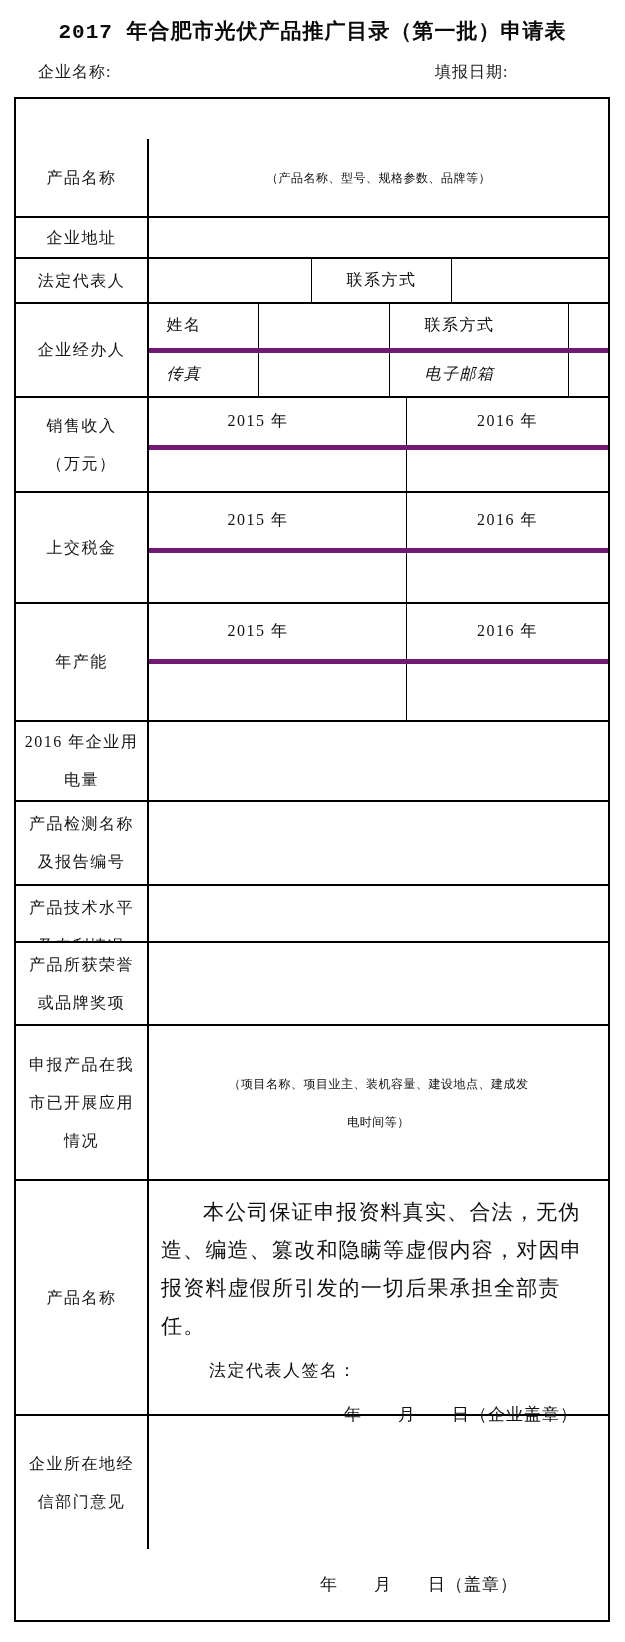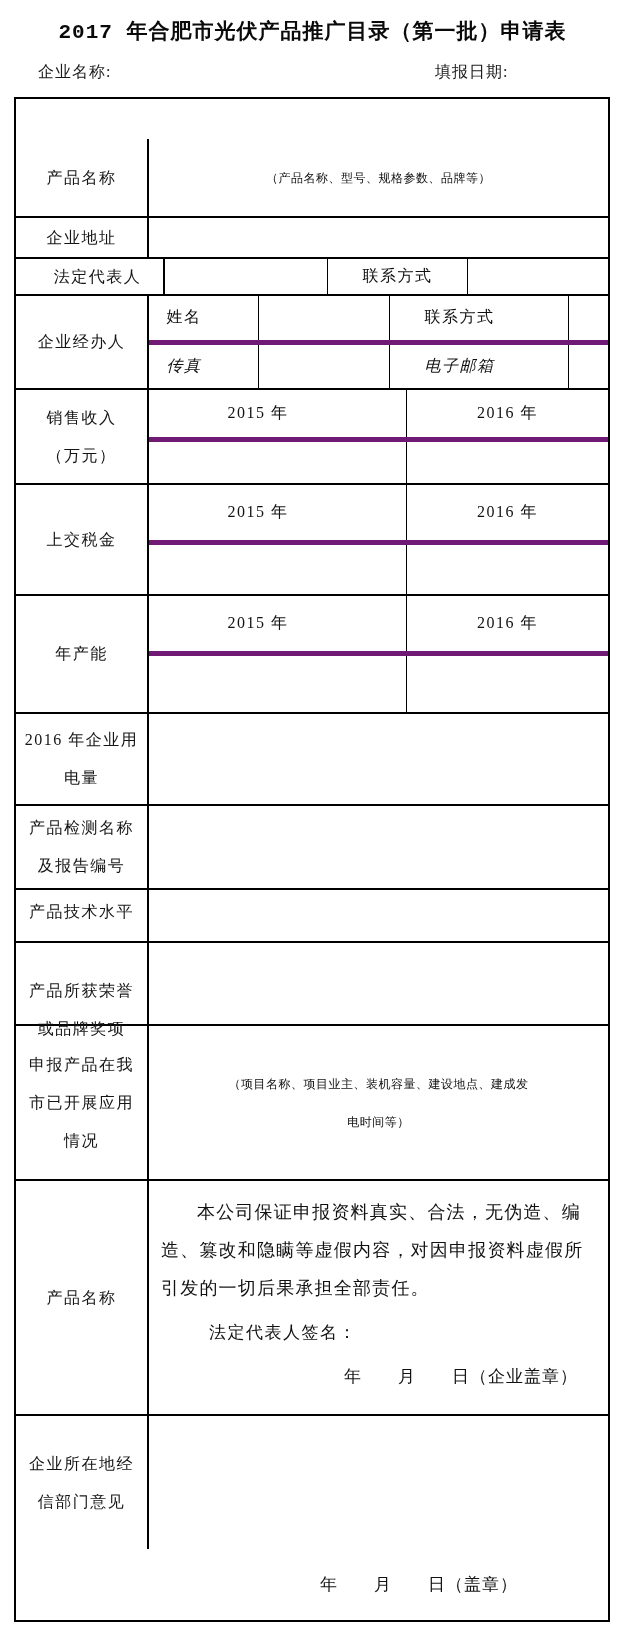--- a/index.html
+++ b/index.html
@@ -46,47 +46,47 @@
     font-size: 12px; line-height: 38px; letter-spacing: 0.5px;
   }
   .cell { display: flex; align-items: center; justify-content: center; font-size: 16px; letter-spacing: 1.5px; }
   .bl { border-left: 1px solid #000; }
   .bt { border-top: 5px solid #701a75; font-style: italic; }
   .subrow { display: flex; flex: 1; min-height: 0; gap: 39px; }
 
   
   .r-product   { height: 77px; margin-top: 40px; }
   .r-address   { height: 41px; }
-  .r-legal     { height: 37px; padding-left: 16px; }
+  .r-legal     { height: 45px; }
   .r-agent     { height: 94px; }
   .r-sales     { height: 95px; }
   .r-tax       { height: 111px; }
   .r-capacity  { height: 118px; }
-  .r-power     { height: 92px; }
+  .r-power     { height: 80px; }
   .r-test      { height: 84px; }
   .r-tech      { height: 83px; }
-  .r-honor     { height: 81px; flex-direction: column; }
+  .r-honor     { height: 81px; }
   .r-apply     { height: 155px; }
   .r-promise   { height: 235px; }
   .r-authority { height: 206px; flex-direction: column; }
 
   .w-a { width: 162px; flex: 0 0 162px; }
   .w-b { width: 140px; flex: 0 0 140px; }
   .w-c { flex: 1 1 auto; }
   .w-s1 { width: 70px; flex: 0 0 70px; }
   .w-s2 { width: 92px; flex: 0 0 92px; }
   .w-y1 { width: 218px; flex: 0 0 218px; }
 
   .yr-head { flex: 0 0 47px; }
   .yr-head-tall { flex: 0 0 55px; }
   .yr-val { flex: 1 1 auto; }
 
   .promise-body { flex: 1; display: block; padding: 12px 14px 0 12px; }
   .promise-statement {
-    font-size: 18px; line-height: 38px; letter-spacing: 1.2px;
+    font-size: 21px; line-height: 38px; letter-spacing: 1.2px;
     text-indent: 2em; text-align: left;
   }
   .promise-sign { font-size: 17px; letter-spacing: 1.5px; margin: 7px 0 0 48px; line-height: 38px; }
   .promise-date { font-size: 17px; letter-spacing: 1px; text-align: right; padding-right: 16px; line-height: 38px; margin-top: 6px; }
 
   .authority-body { flex: 1; position: relative; }
   .authority-date {
     position: absolute; right: 90px; bottom: 24px;
     font-size: 17px; letter-spacing: 1px;
   }

